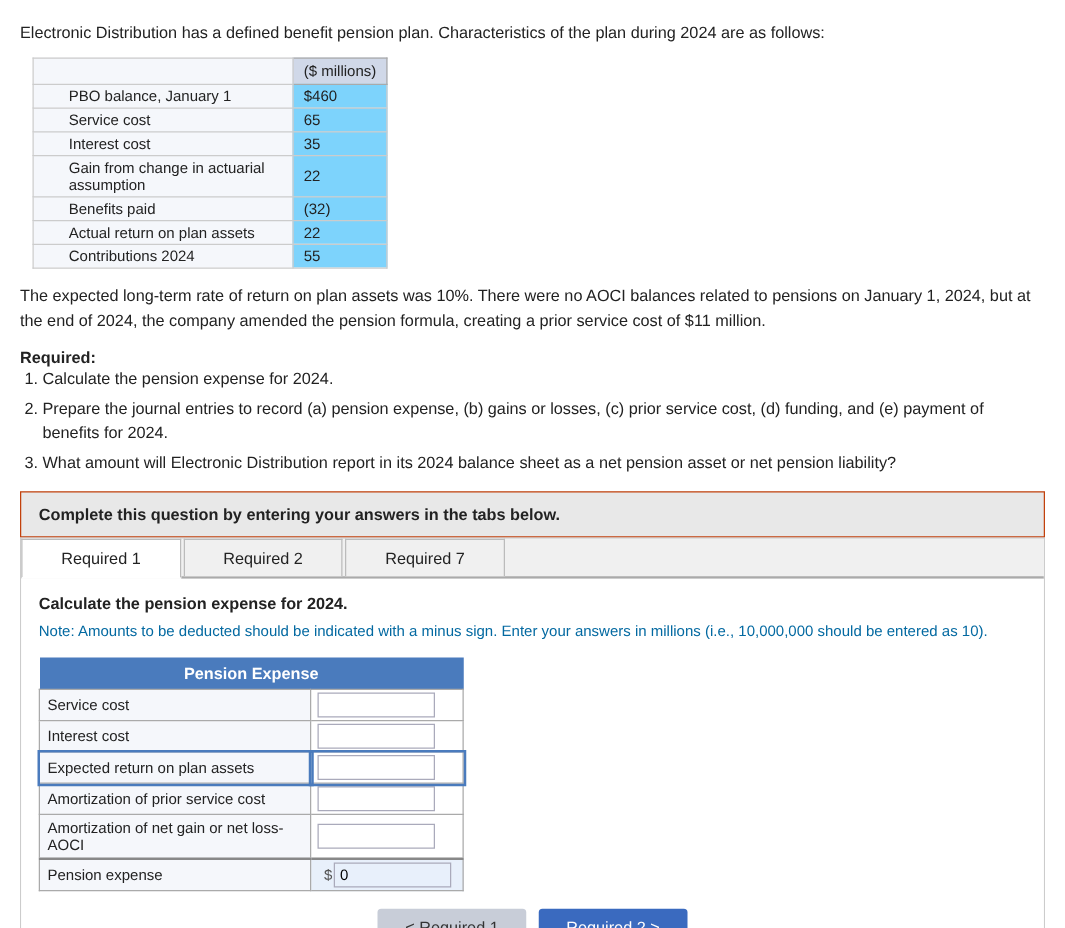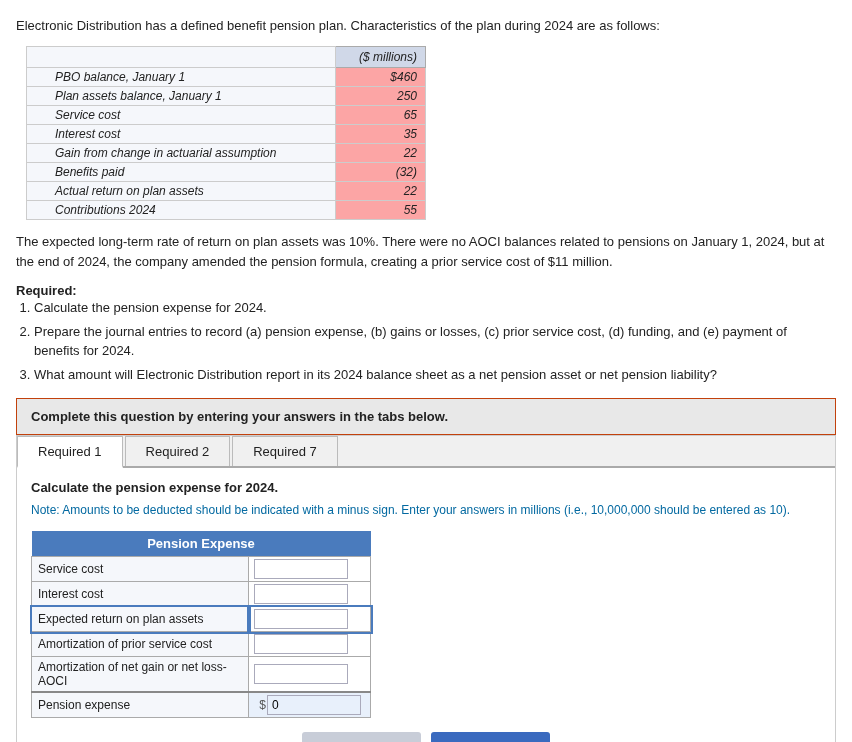--- a/index.html
+++ b/index.html
@@ -9,46 +9,44 @@
       color: #222;
       background: #fff;
       padding: 16px;
       width: 852px;
     }
     .intro-text {
       margin-bottom: 10px;
       line-height: 1.5;
     }
     .data-table {
-      width: 400px;
+      width: 284px;
       border-collapse: collapse;
       margin-bottom: 12px;
       margin-left: 10px;
-      font-style: italic;
     }
     .data-table th {
       background: #d0d8e8;
       text-align: right;
       padding: 3px 8px;
       font-weight: normal;
       font-size: 12px;
       border: 1px solid #aaa;
     }
     .data-table td {
       padding: 2px 8px;
       border: 1px solid #ccc;
       font-size: 12px;
     }
     .data-table td:first-child {
       background: #f5f7fb;
       padding-left: 28px;
     }
     .data-table td:last-child {
-      text-align: right;
-      background: #fca5a5;
+      background: #7dd3fc;
     }
     .expected-text {
       margin-bottom: 10px;
       line-height: 1.6;
       font-size: 13px;
     }
     .required-section {
       margin-bottom: 8px;
     }
     .required-section strong {
@@ -75,21 +73,21 @@
     .tabs-container {
       border: 1px solid #ccc;
       margin-top: 0;
     }
     .tabs-row {
       display: flex;
       border-bottom: 2px solid #aaa;
       background: #f0f0f0;
     }
     .tab {
-      padding: 7px 20px;
+      padding: 7px 31px;
       cursor: pointer;
       border: 1px solid #bbb;
       border-bottom: none;
       margin-right: 2px;
       background: #f0f0f0;
       font-size: 13px;
     }
     .tab.active {
       background: #fff;
       border-bottom: 2px solid #fff;
@@ -197,24 +195,20 @@
   <thead>
     <tr>
       <th style="text-align:left; background:#f5f7fb; border:1px solid #ccc;"></th>
       <th>($&nbsp;millions)</th>
     </tr>
   </thead>
   <tbody id="char-table-body">
       <tr>
         <td>PBO balance, January 1</td>
         <td>$460</td>
-      </tr>
-      <tr>
-        <td>Plan assets balance, January 1</td>
-        <td>250</td>
       </tr>
       <tr>
         <td>Service cost</td>
         <td>65</td>
       </tr>
       <tr>
         <td>Interest cost</td>
         <td>35</td>
       </tr>
       <tr>

